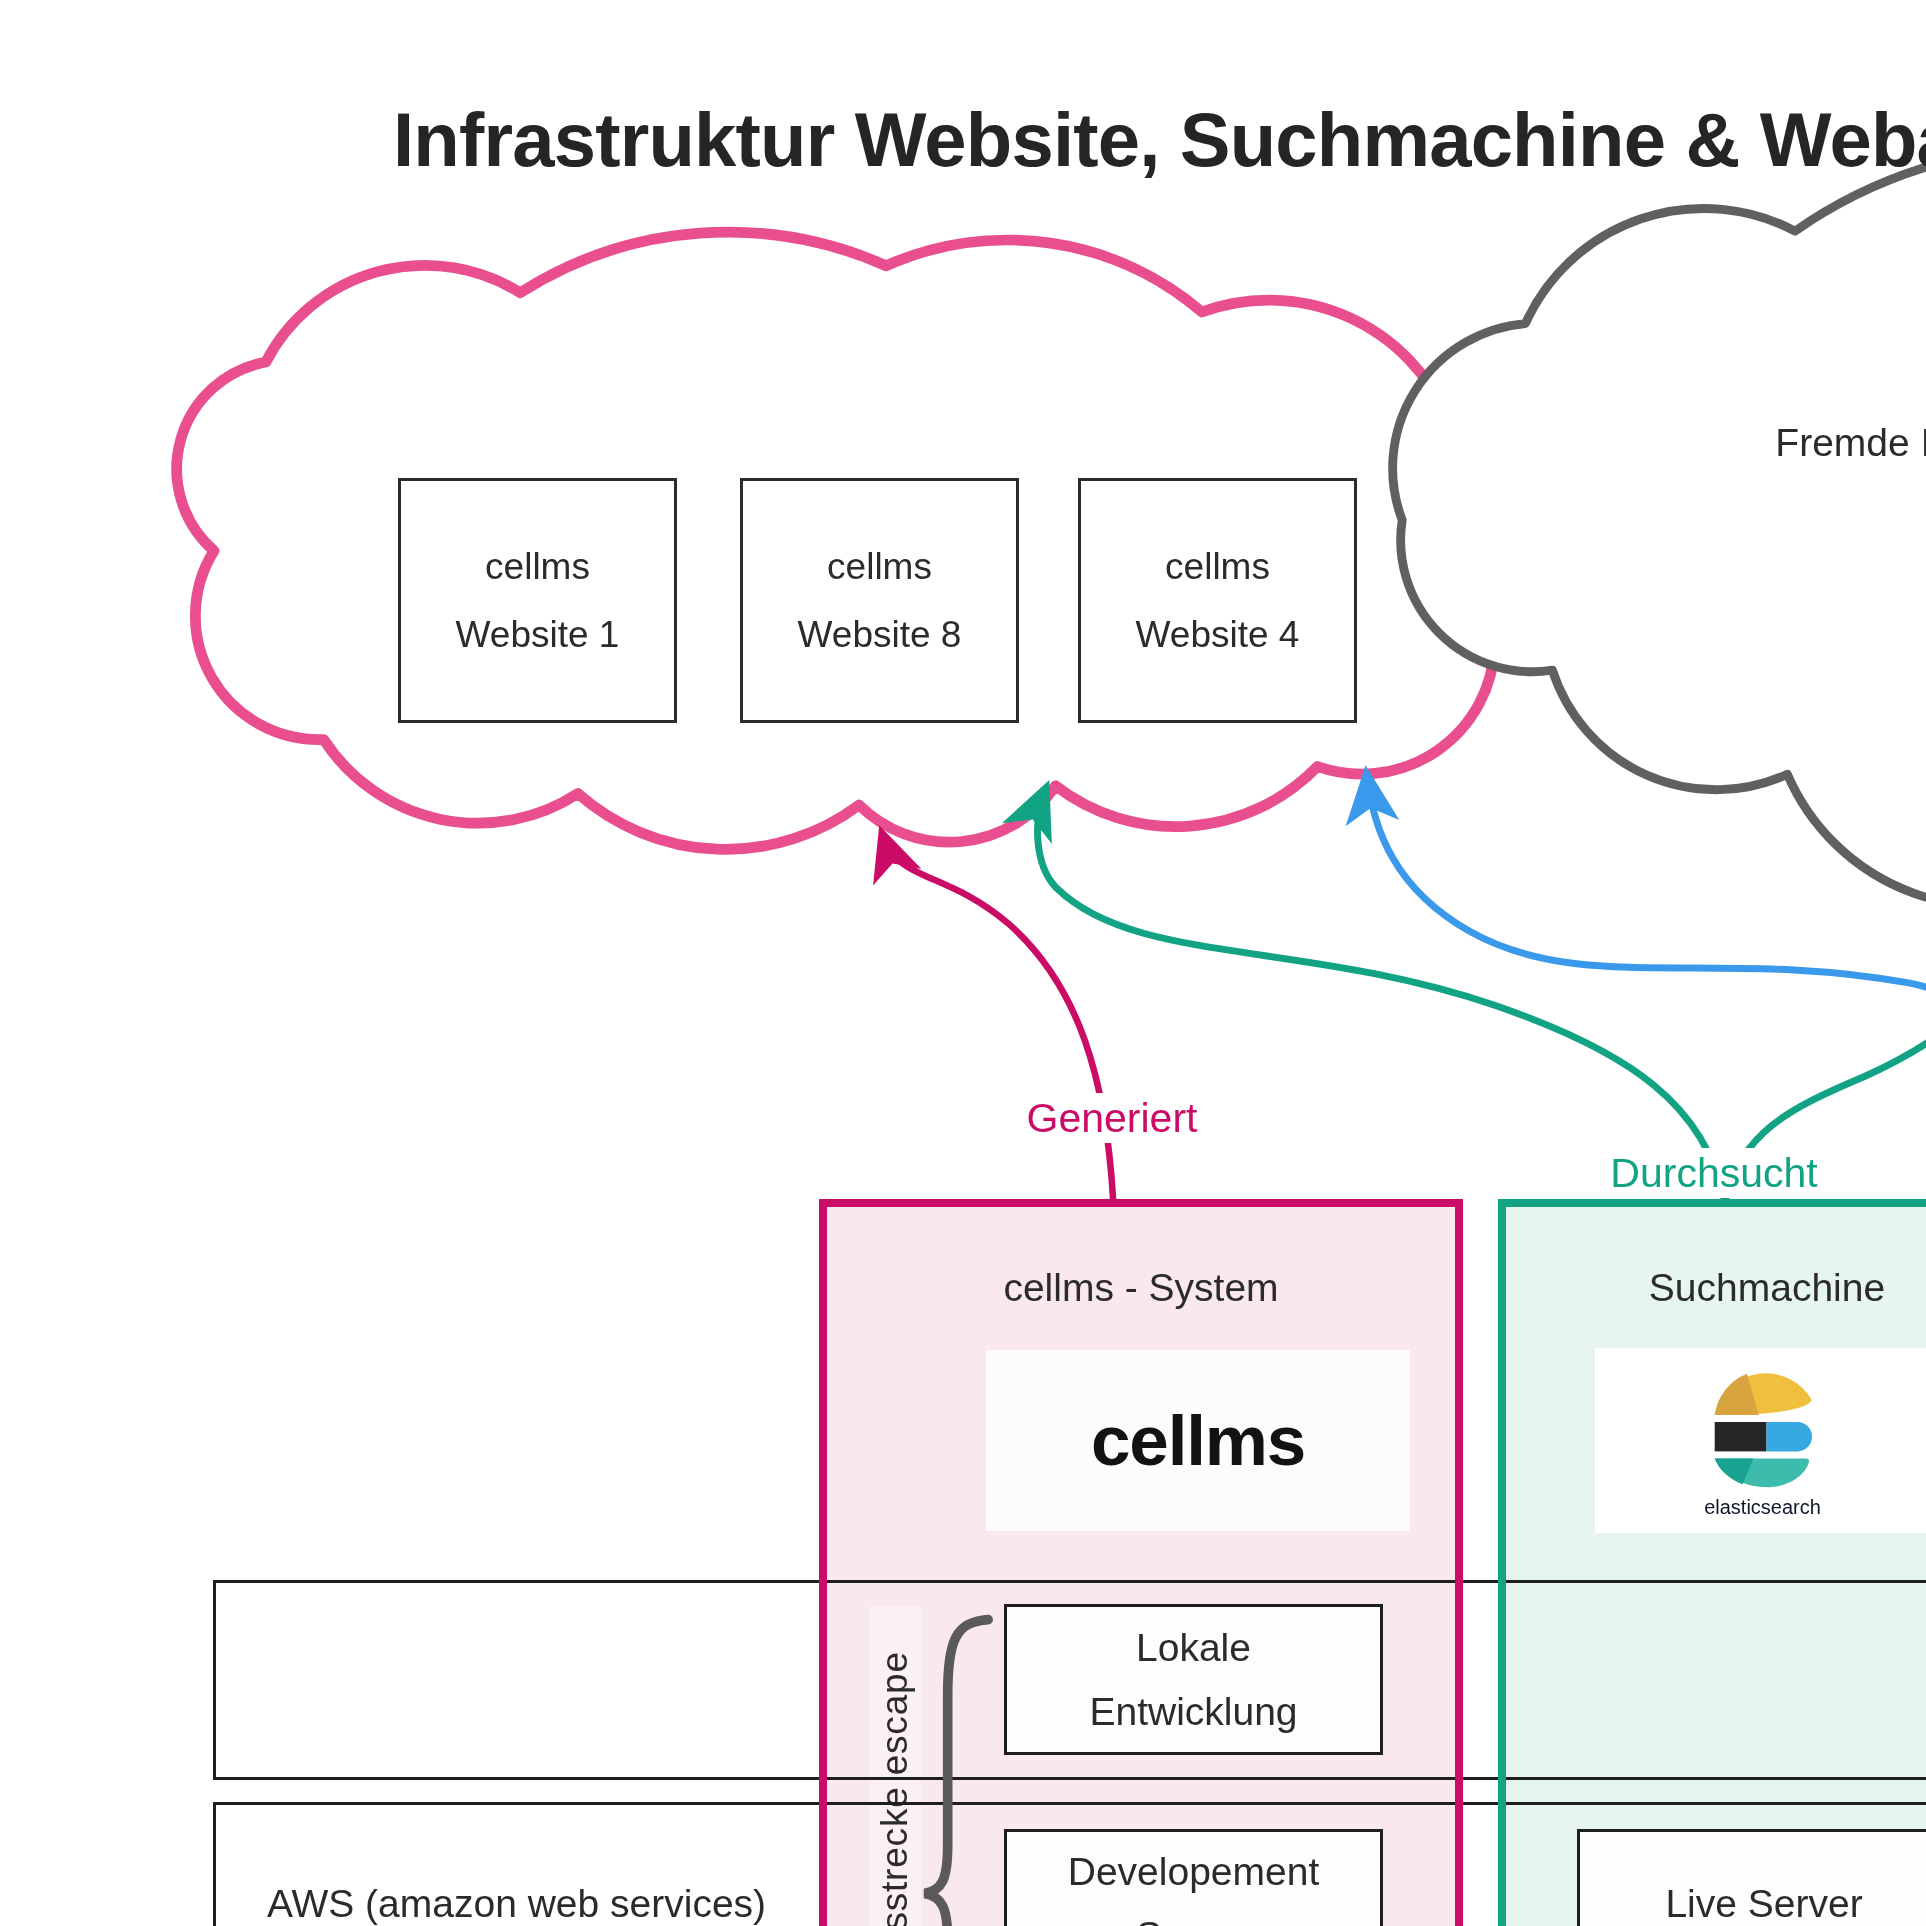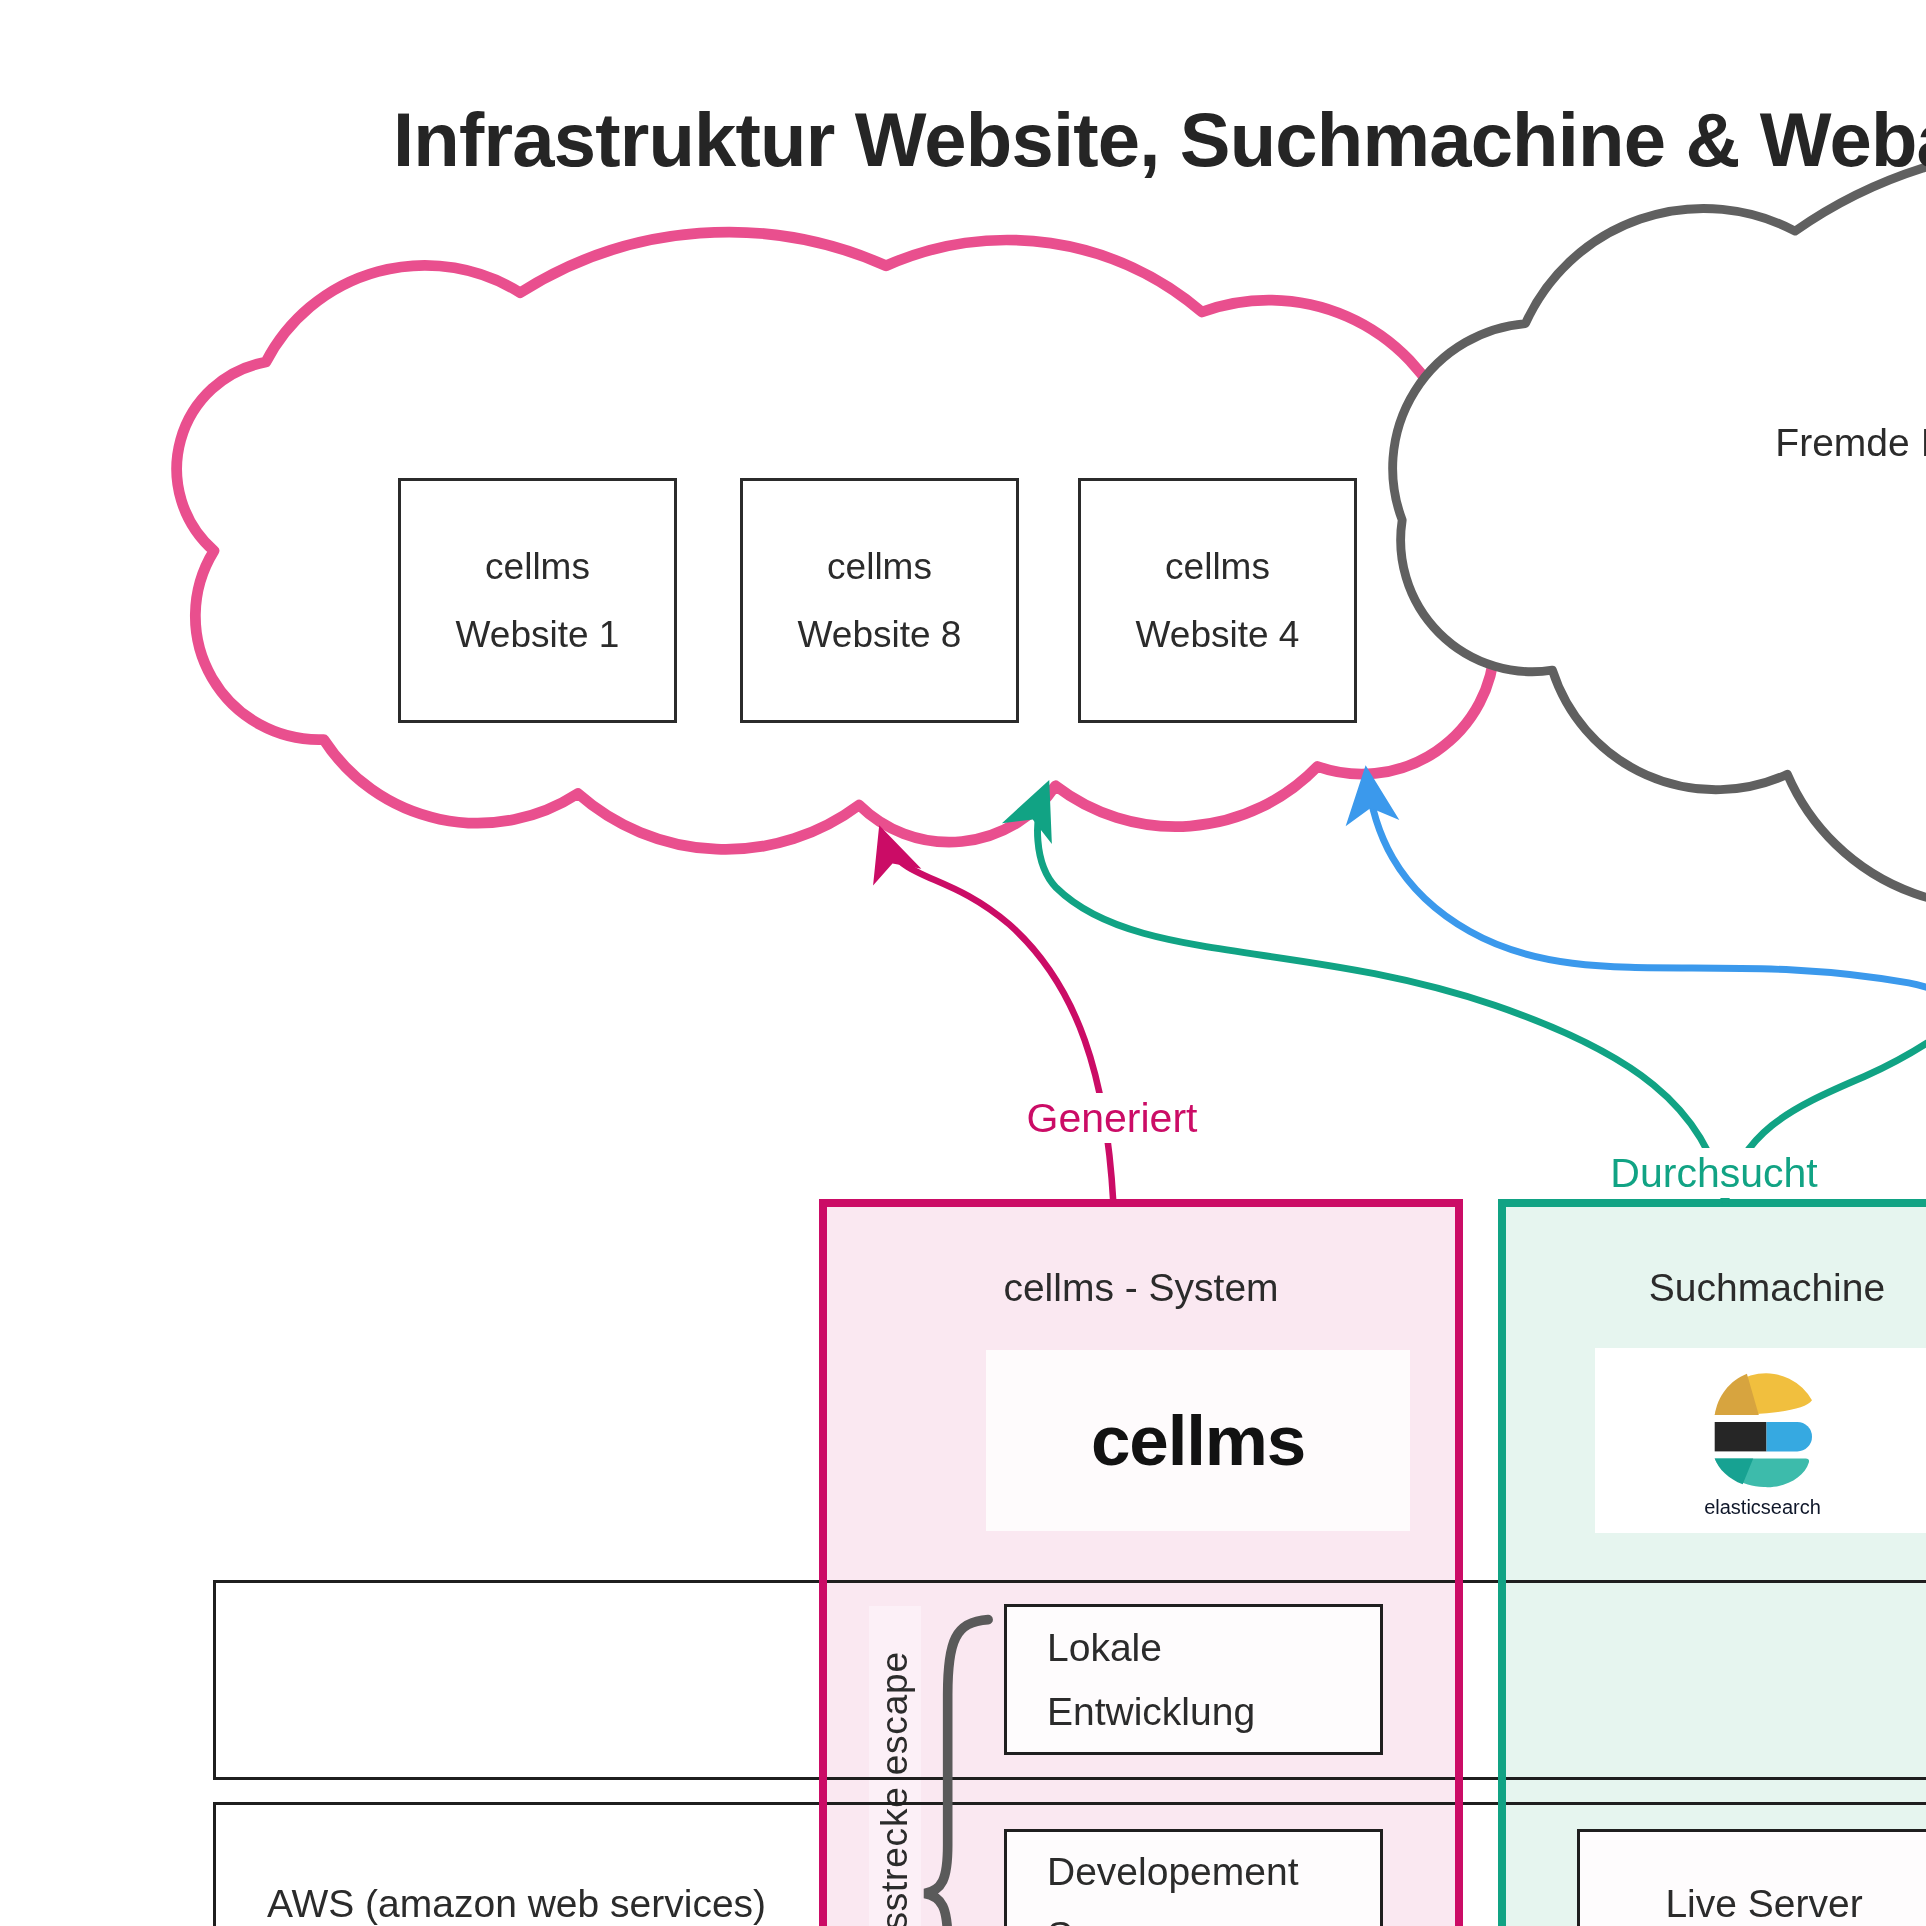--- a/index.html
+++ b/index.html
@@ -38,21 +38,21 @@
     display:flex;flex-direction:column;align-items:center;justify-content:center;gap:7px;}
   #logo-elastic .caption{font-size:20px;color:#0f172a;}
   
   .row{left:213px;width:2413px;border:3.5px solid #1f1f1f;background:transparent;z-index:3;}
   #row-0{top:1580px;height:200px;} #row-1{top:1802px;height:204px;}
   .rowlabel{left:216px;width:601px;display:flex;align-items:center;justify-content:center;
     text-align:center;font-size:39px;z-index:3;}
   #rowlabel-0{top:1580px;height:200px;} #rowlabel-1{top:1802px;height:204px;}
   
   .cell{border:3.5px solid #1f1f1f;background:#fefcfd;display:flex;align-items:center;justify-content:center;
-    font-size:39px;line-height:1.62;z-index:5;}
+    text-align:center;font-size:39px;line-height:1.62;z-index:5;}
   .cell .inner{max-width:293px;}
   #cell-p0{left:1004px;top:1604px;width:379px;height:151px;}
   #cell-p1{left:1004px;top:1829px;width:379px;height:149px;}
   #cell-g1{left:1577px;top:1829px;width:374px;height:149px;}
   
   #vlabel{left:607px;top:1868px;width:576px;height:52px;display:flex;align-items:center;justify-content:center;
     font-size:37px;letter-spacing:0.8px;background:#fcf0f7;transform:rotate(-90deg);z-index:2;white-space:nowrap;}
   
   #art{position:absolute;left:0;top:0;z-index:6;pointer-events:none;}
 </style>

